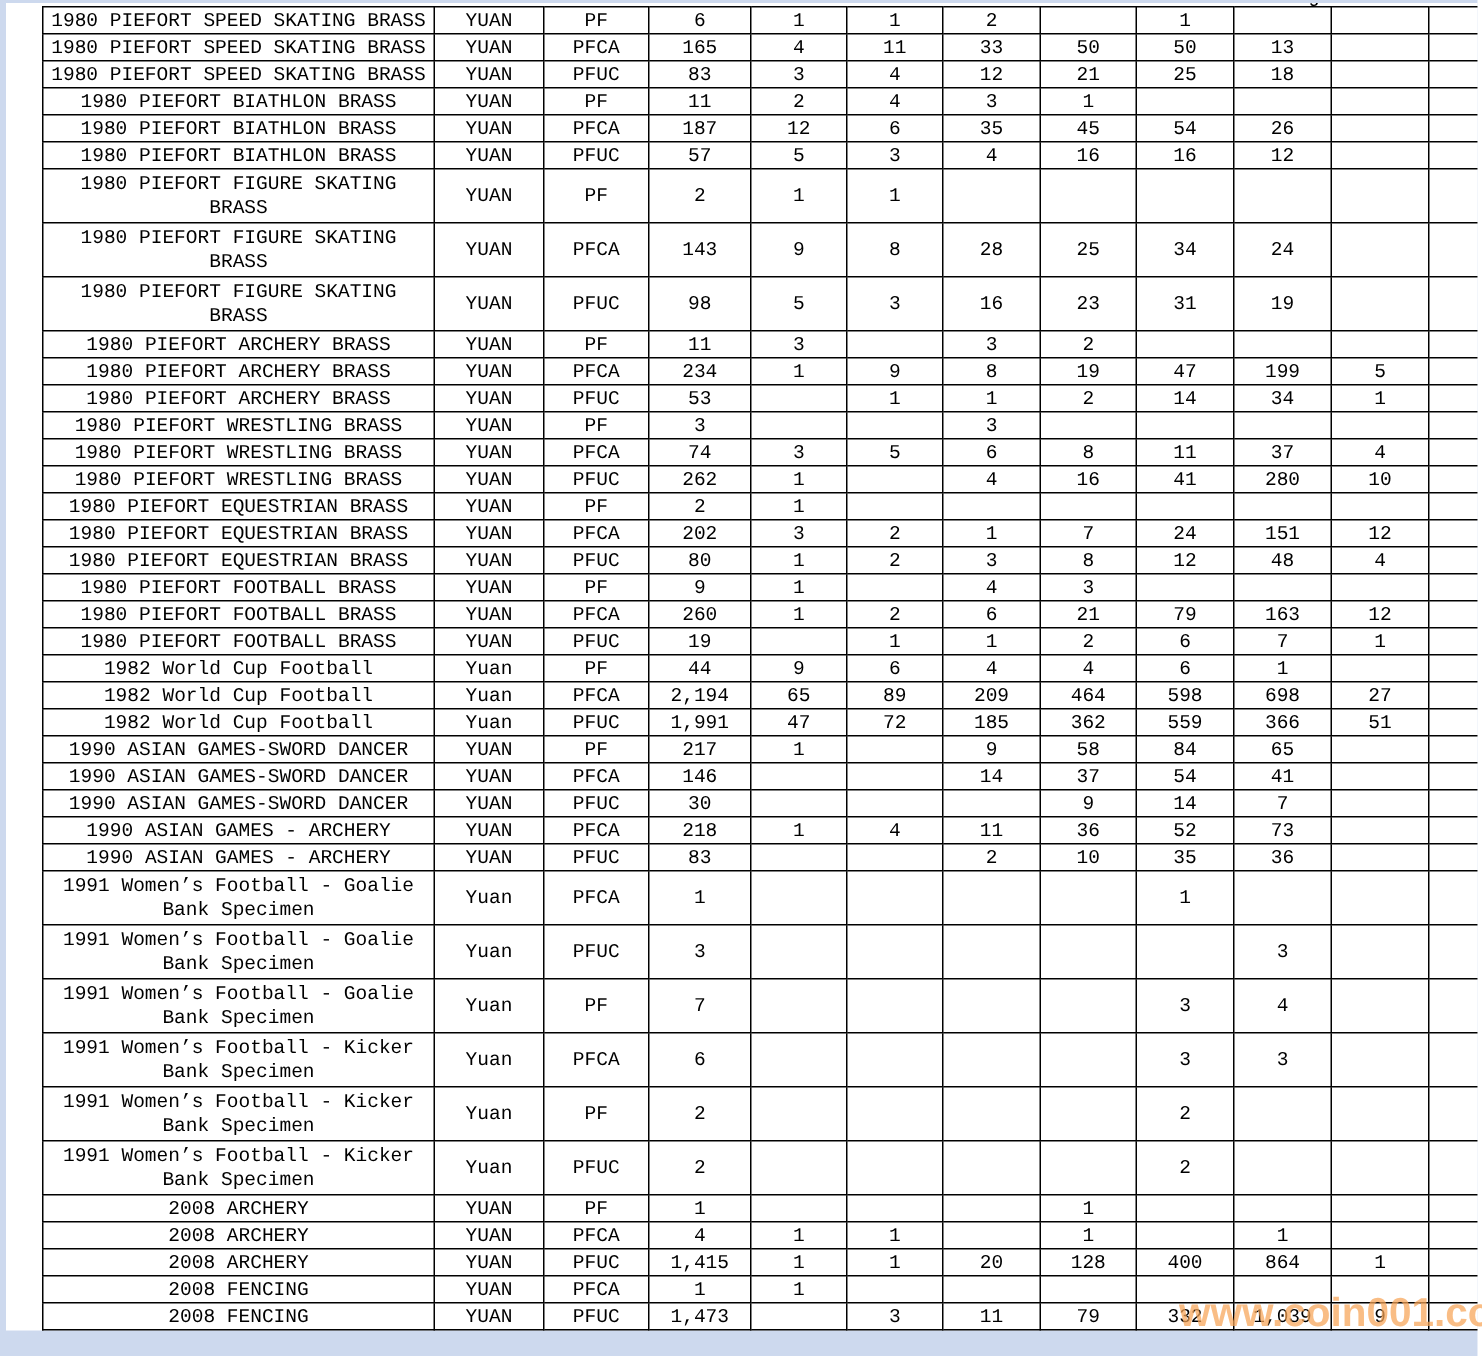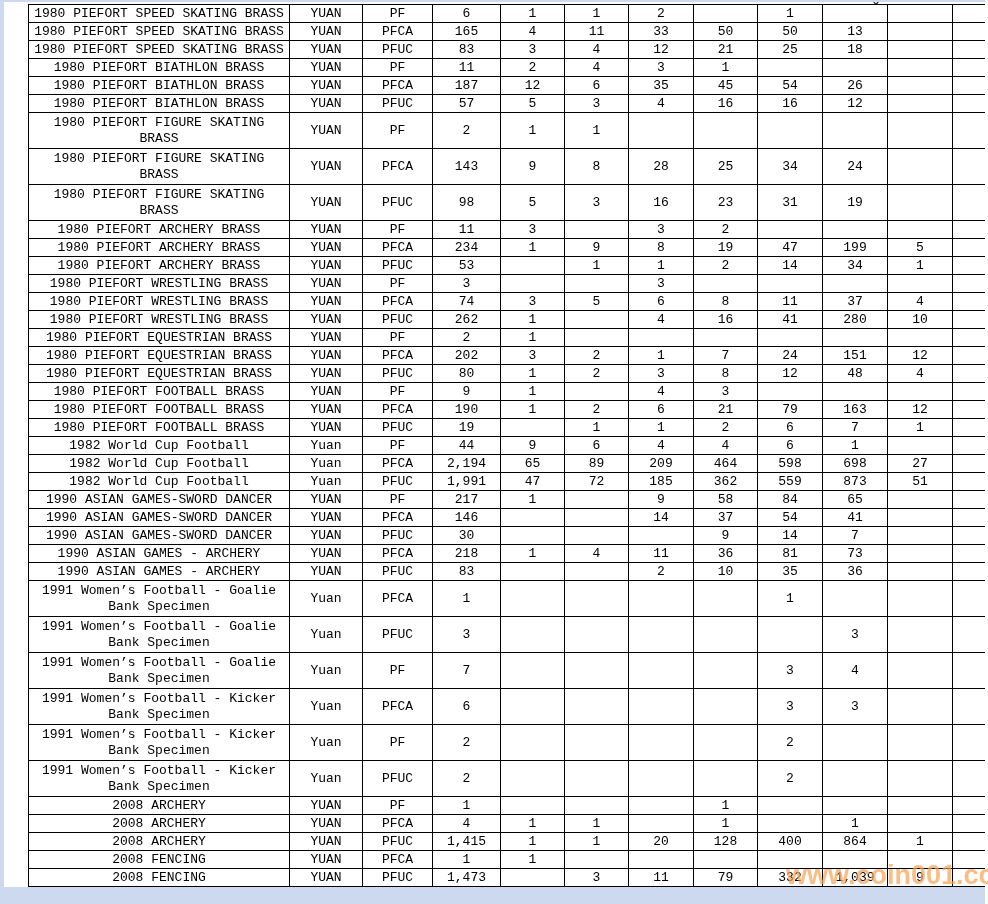--- a/index.html
+++ b/index.html
@@ -335,21 +335,21 @@
     <td>3</td>
     <td></td>
     <td></td>
     <td></td>
     <td></td>
   </tr>
         <tr class="single">
     <td class="desc">1980 PIEFORT FOOTBALL BRASS</td>
     <td>YUAN</td>
     <td>PFCA</td>
-    <td>190</td>
+    <td>260</td>
     <td>1</td>
     <td>2</td>
     <td>6</td>
     <td>21</td>
     <td>79</td>
     <td>163</td>
     <td>12</td>
     <td></td>
   </tr>
         <tr class="single">
@@ -397,21 +397,21 @@
         <tr class="single">
     <td class="desc">1982 World Cup Football</td>
     <td>Yuan</td>
     <td>PFUC</td>
     <td>1,991</td>
     <td>47</td>
     <td>72</td>
     <td>185</td>
     <td>362</td>
     <td>559</td>
-    <td>873</td>
+    <td>366</td>
     <td>51</td>
     <td></td>
   </tr>
         <tr class="single">
     <td class="desc">1990 ASIAN GAMES-SWORD DANCER</td>
     <td>YUAN</td>
     <td>PF</td>
     <td>217</td>
     <td>1</td>
     <td></td>
@@ -452,21 +452,21 @@
   </tr>
         <tr class="single">
     <td class="desc">1990 ASIAN GAMES - ARCHERY</td>
     <td>YUAN</td>
     <td>PFCA</td>
     <td>218</td>
     <td>1</td>
     <td>4</td>
     <td>11</td>
     <td>36</td>
-    <td>81</td>
+    <td>52</td>
     <td>73</td>
     <td></td>
     <td></td>
   </tr>
         <tr class="single">
     <td class="desc">1990 ASIAN GAMES - ARCHERY</td>
     <td>YUAN</td>
     <td>PFUC</td>
     <td>83</td>
     <td></td>

